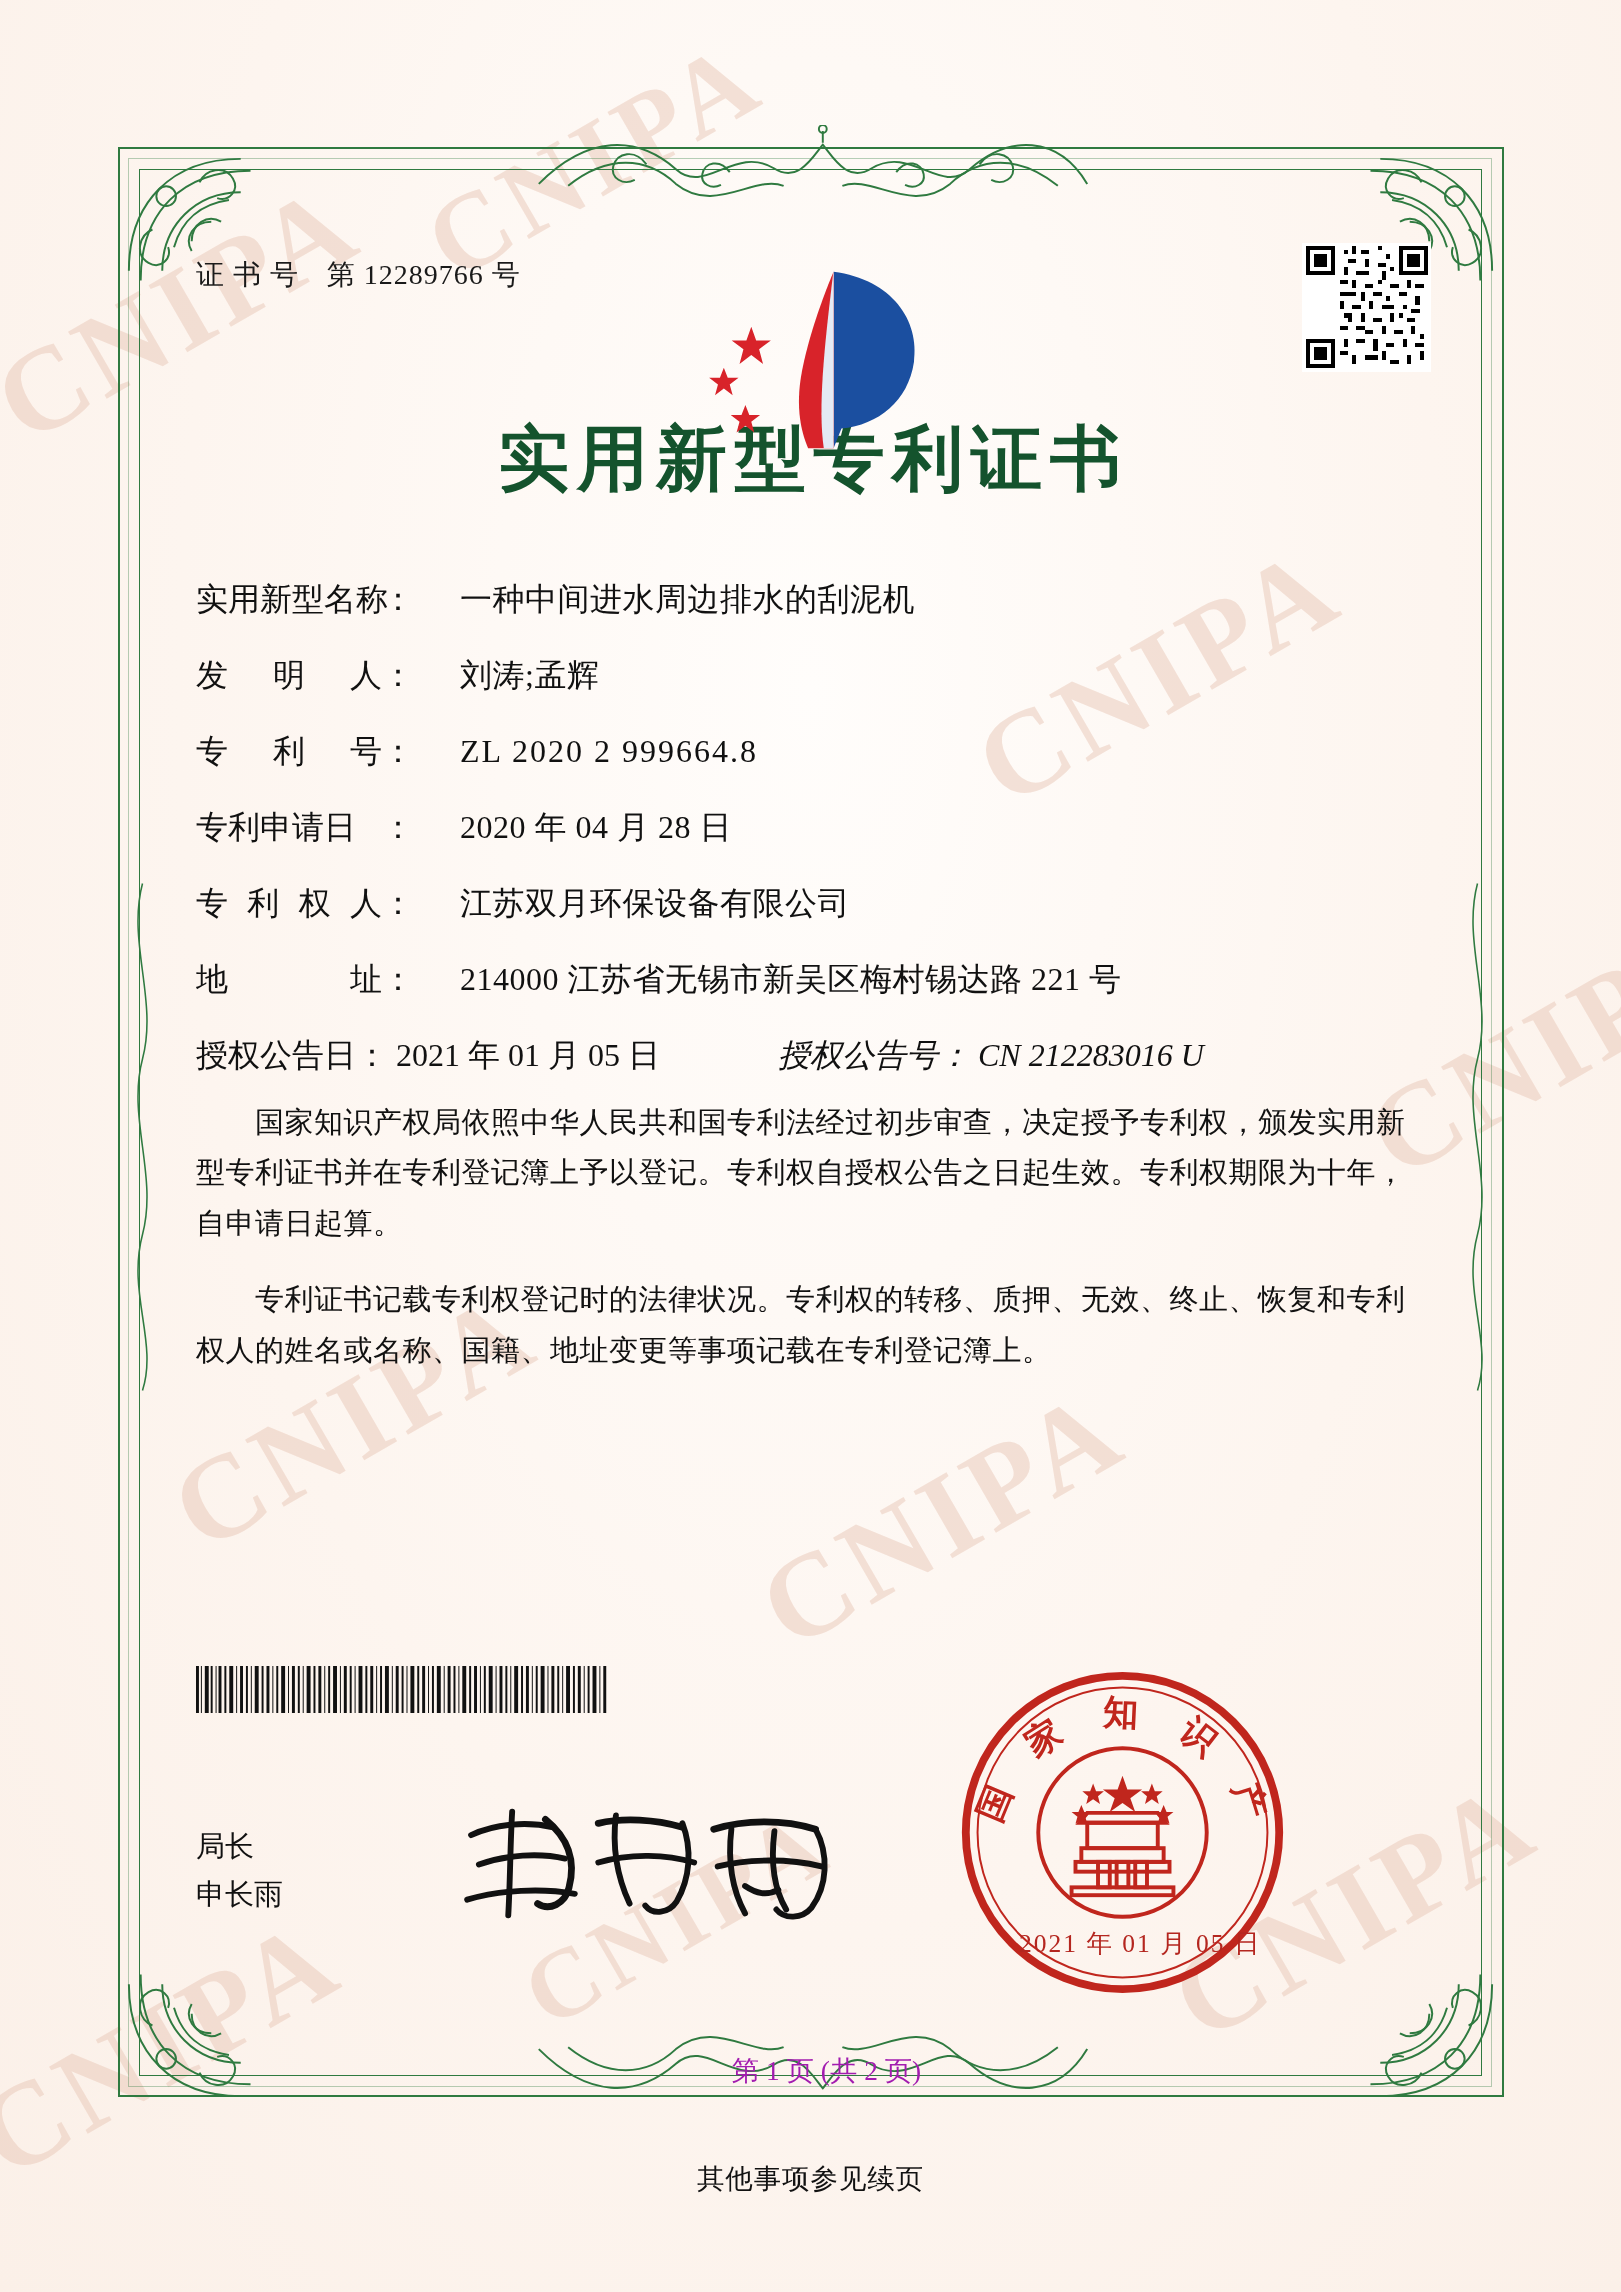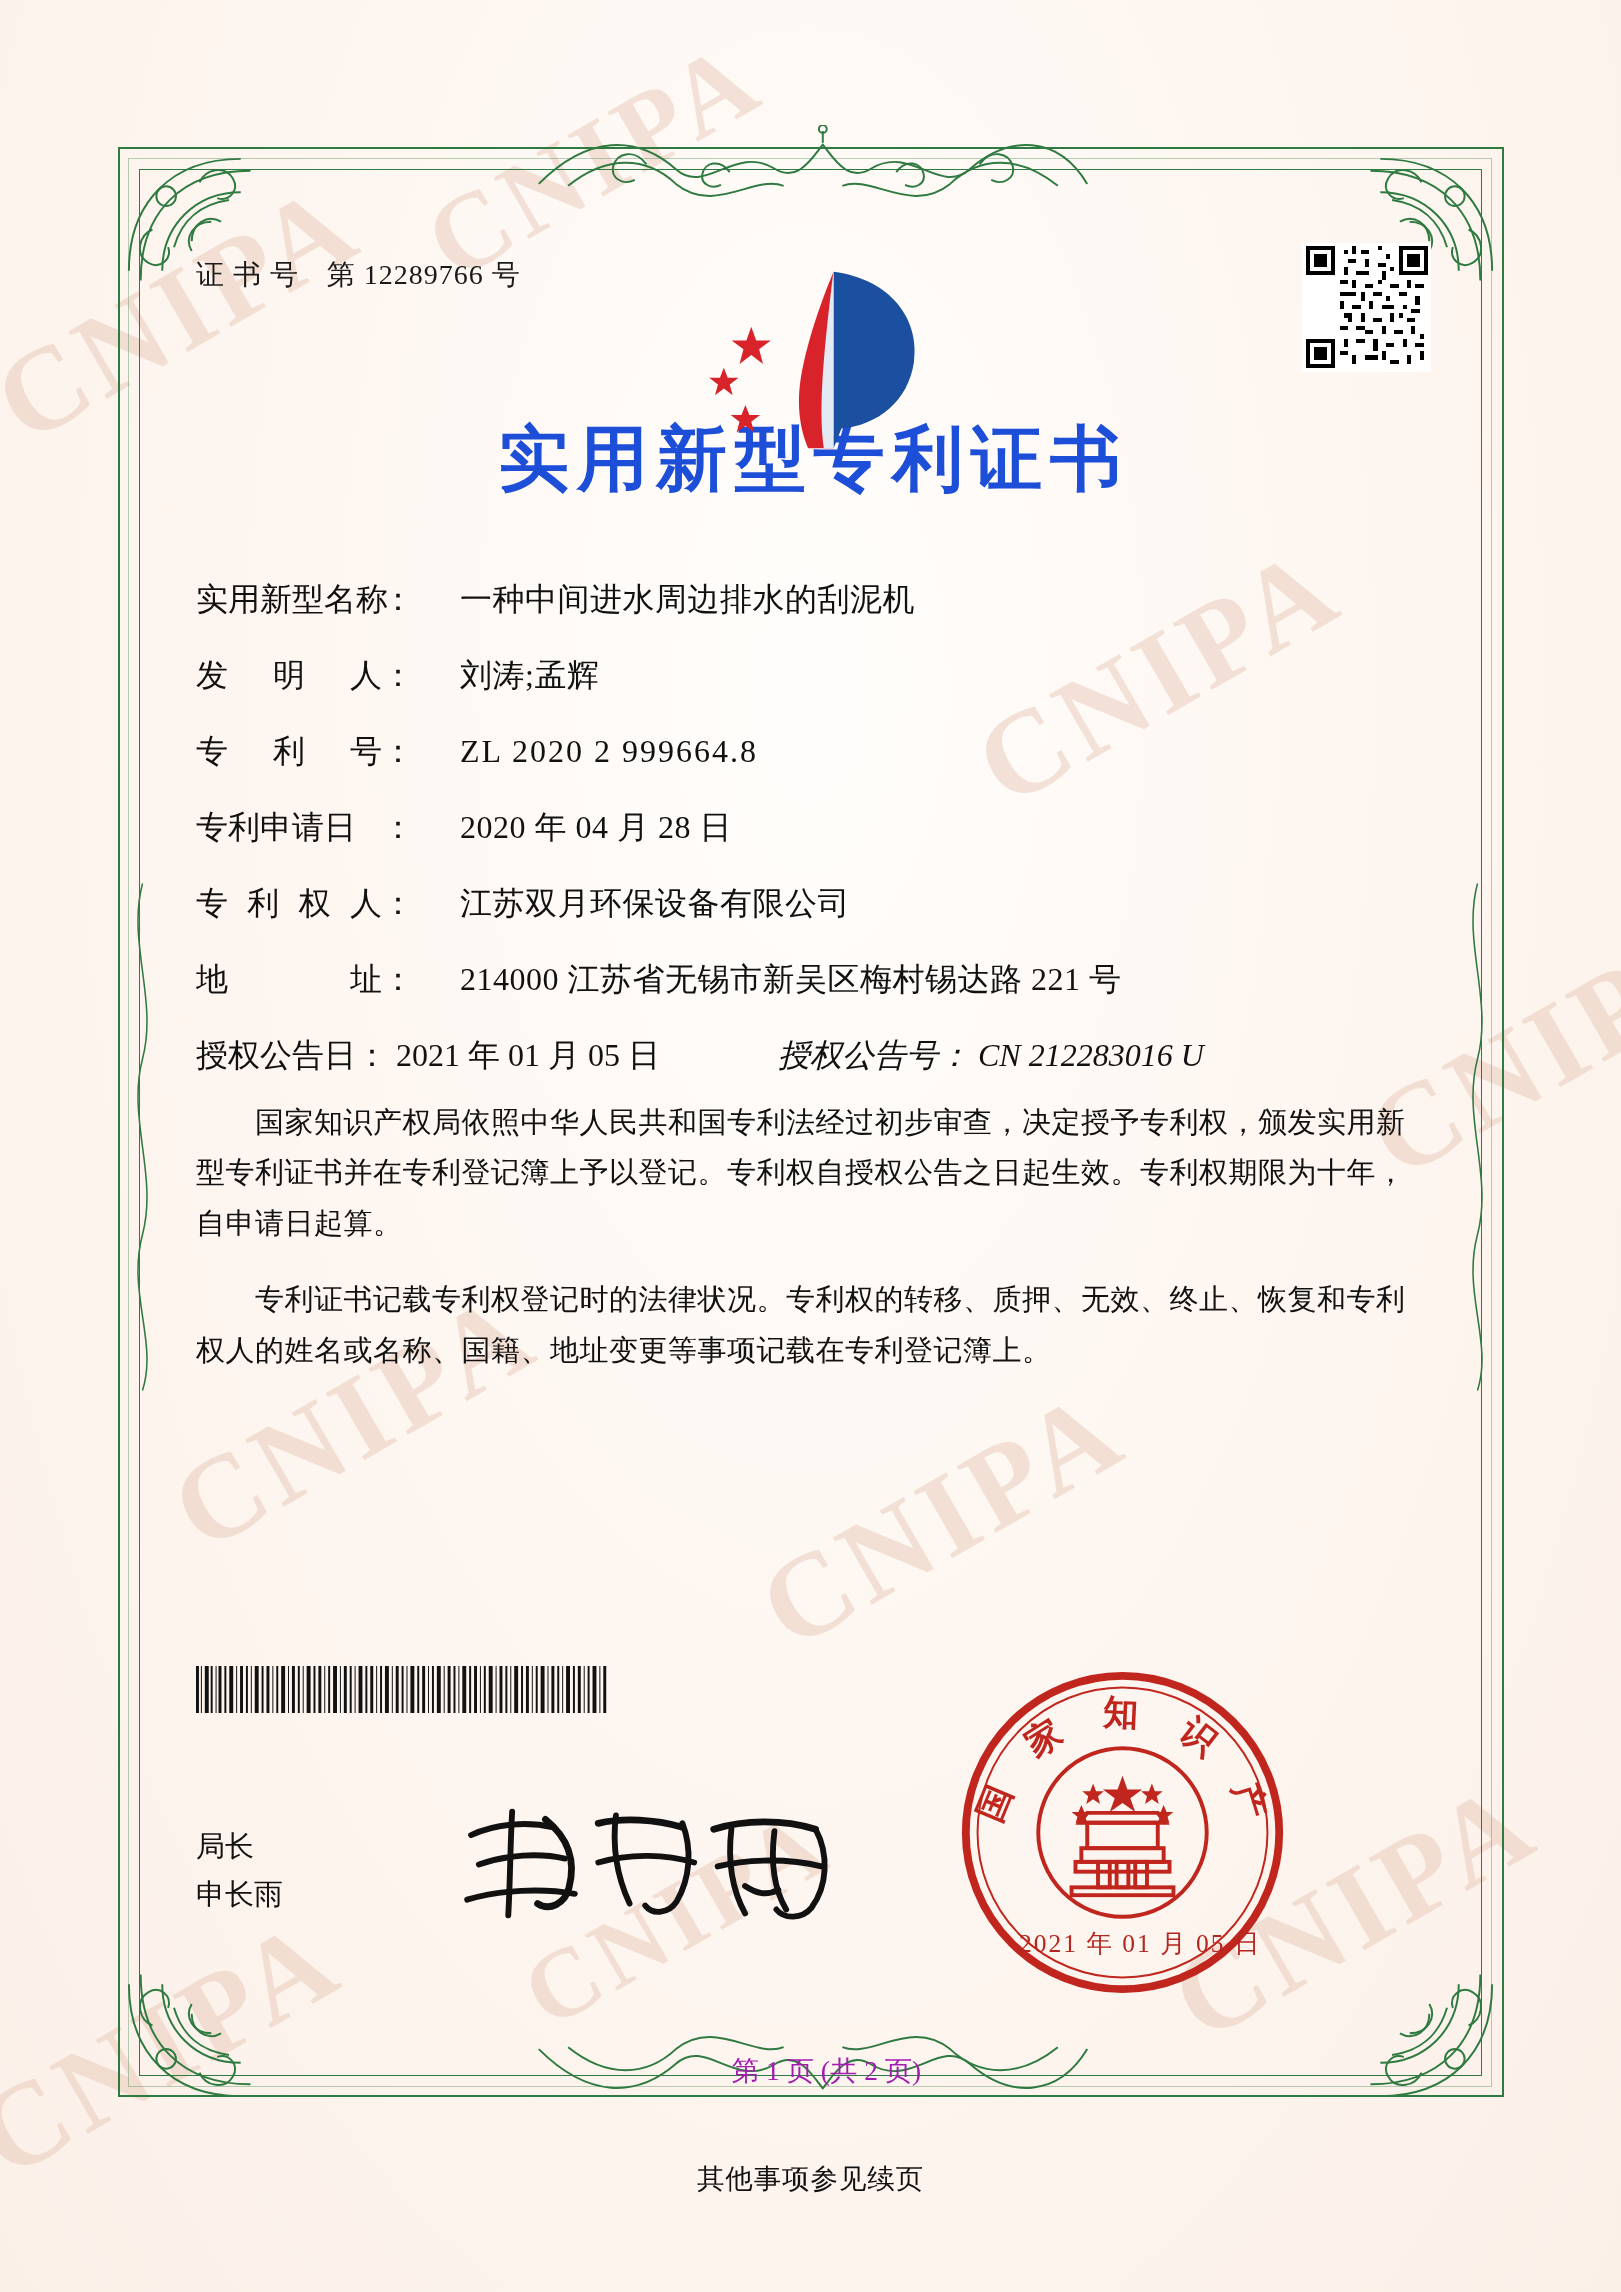--- a/index.html
+++ b/index.html
@@ -108,21 +108,21 @@
     background: #ffffff;
     padding: 3.9px;
     box-sizing: border-box;
   }
   .title {
     margin-top: 118px;
     text-align: center;
     font-size: 71px;
     font-weight: bold;
     letter-spacing: 7.8px;
-    color: #1d4ed8;
+    color: #14532d;
     font-family: Liberation Mono, monospace;
   }
 
   .fields {
     margin-top: 76px;
     font-size: 32px;
     color: #111;
     line-height: 1.0;
   }
   .field-row {

